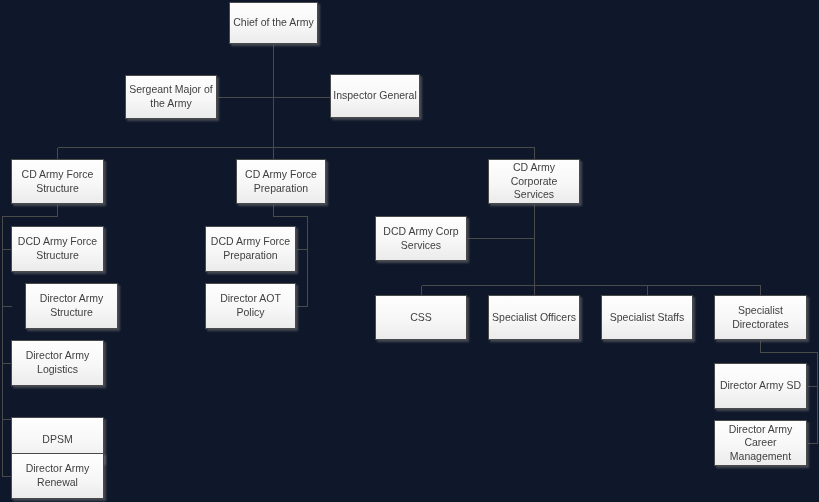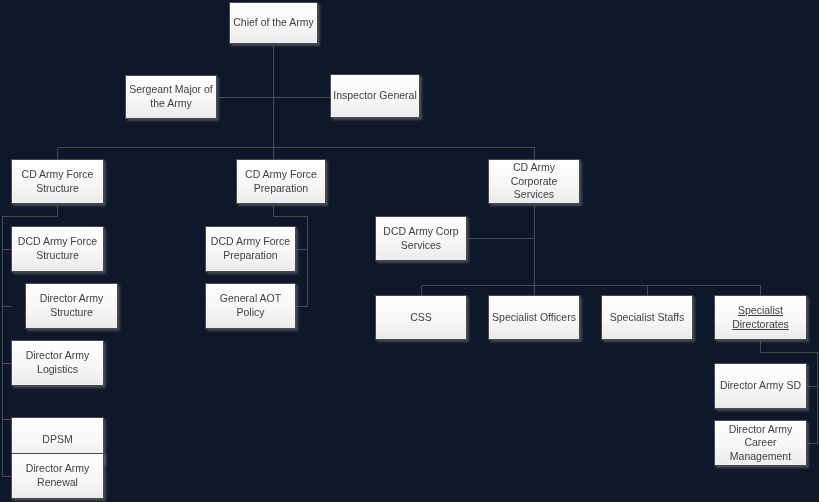--- a/index.html
+++ b/index.html
@@ -105,35 +105,35 @@
       <div class="node" style="left: 11px; top: 417px; width: 93px; height: 46px;">
         <span>DPSM</span>
       </div>
       <div class="node" style="left: 11px; top: 453px; width: 93px; height: 46px; justify-content: center;">
         <span>Director Army Renewal</span>
       </div>
       <div class="node" style="left: 205px; top: 226px; width: 91px; height: 46px;">
         <span>DCD Army Force Preparation</span>
       </div>
       <div class="node" style="left: 205px; top: 283px; width: 91px; height: 46px;">
-        <span>General AOT Policy</span>
+        <span>Director AOT Policy</span>
       </div>
       <div class="node" style="left: 375px; top: 216px; width: 92px; height: 45px;">
         <span>DCD Army Corp Services</span>
       </div>
       <div class="node" style="left: 375px; top: 295px; width: 92px; height: 45px;">
         <span>CSS</span>
       </div>
       <div class="node" style="left: 488px; top: 295px; width: 92px; height: 45px;">
         <span>Specialist Officers</span>
       </div>
       <div class="node" style="left: 601px; top: 295px; width: 92px; height: 45px;">
         <span>Specialist Staffs</span>
       </div>
-      <div class="node" style="left: 714px; top: 295px; width: 93px; height: 45px; text-decoration: underline;">
+      <div class="node" style="left: 714px; top: 295px; width: 93px; height: 45px;">
         <span>Specialist Directorates</span>
       </div>
       <div class="node" style="left: 714px; top: 363px; width: 93px; height: 46px;">
         <span>Director Army SD</span>
       </div>
       <div class="node" style="left: 714px; top: 420px; width: 93px; height: 46px;">
         <span>Director Army Career Management</span>
       </div>
     </div>
 </div>

